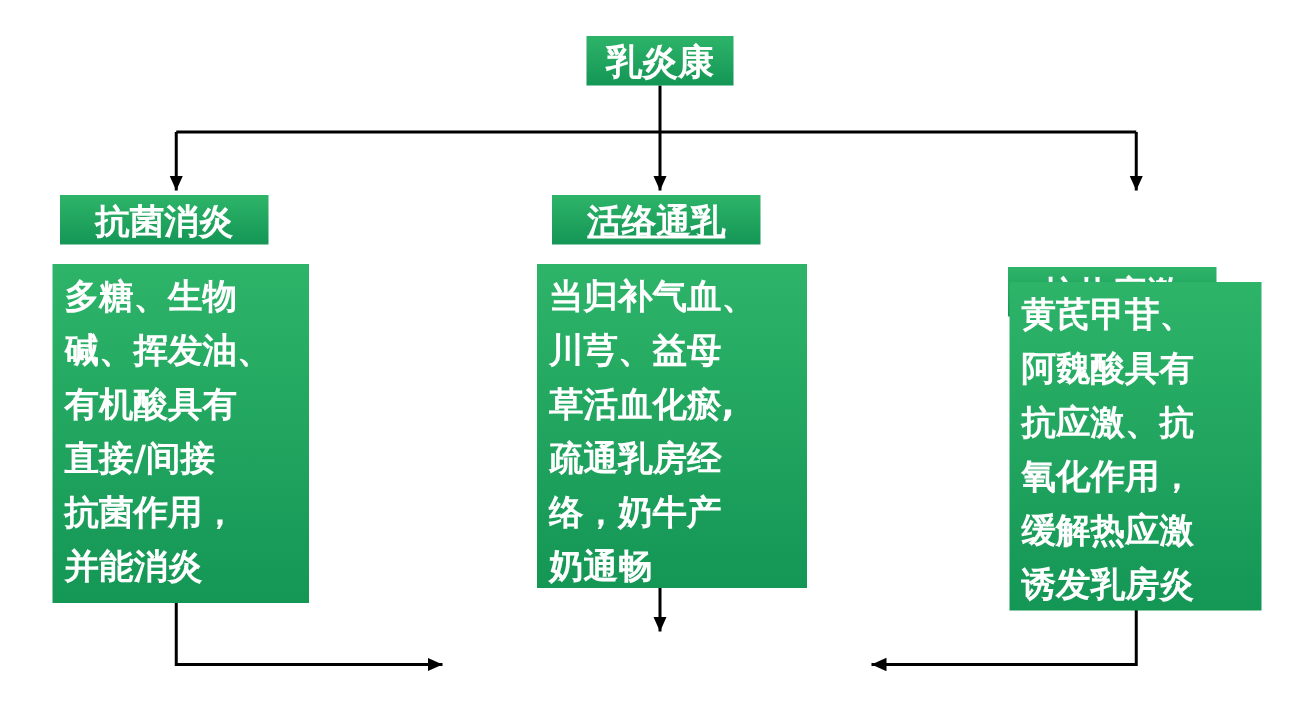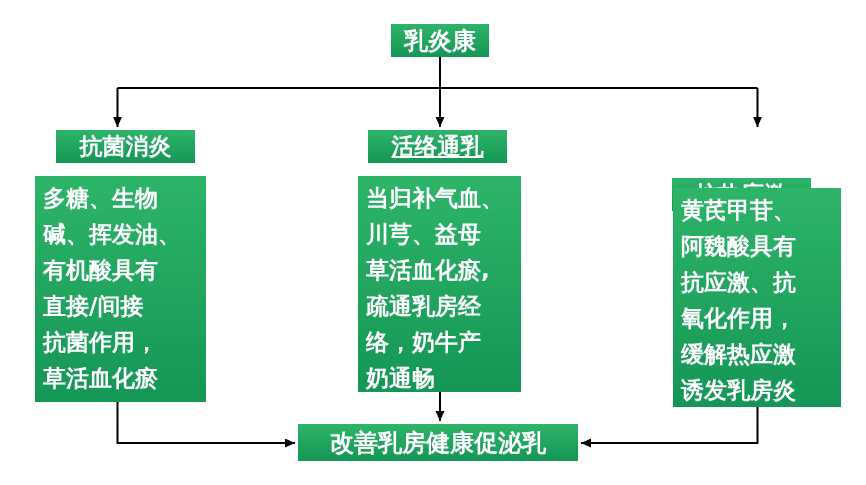--- a/index.html
+++ b/index.html
@@ -19,49 +19,49 @@
     left: 0; top: 0;
     width: 866px; height: 485px;
     pointer-events: none;
   }
   .box {
     position: absolute;
     background: linear-gradient(180deg, #2eb469 0%, #149655 100%);
     color: #ffffff;
     font-weight: bold;
     display: flex;
-    align-items: center;
+    align-items: flex-end;
     justify-content: center;
     text-align: center;
   }
   .root-box {
     left: 391px; top: 24px; width: 98px; height: 33px;
     font-size: 24px;
   }
   .header-box {
     top: 130px; width: 139px; height: 33px;
     font-size: 23px;
   }
-  .hb0 { left: 56px; }
+  .hb0 { left: 40px; }
   .hb1 { left: 368px; text-decoration: underline; }
   .hb2 { left: 672px; margin-top: 48px; }
   .body-box {
     align-items: flex-start;
     justify-content: flex-start;
     text-align: left;
     padding: 4px 8px;
     font-size: 23px;
     line-height: 36px;
   }
   .body-box .pre {
     display: block;
     white-space: pre-line;
   }
   .bb0 { left: 35px;  top: 176px; width: 171px; height: 226px; }
-  .bb1 { left: 358px; top: 176px; width: 163px; height: 216px; }
+  .bb1 { left: 358px; top: 176px; width: 180px; height: 216px; }
   .bb2 { left: 673px; top: 188px; width: 168px; height: 219px; }
   .outcome-box {
     left: 298px; top: 424px; width: 280px; height: 37px;
     font-size: 24px;
   }
 </style>
 </head>
 <body>
 
 <div class="canvas">
@@ -101,36 +101,33 @@
   <div class="box header-box hb2">
     <span>抗热应激</span>
   </div>
 
   <div class="box body-box bb0">
     <span class="pre">多糖、生物
 碱、挥发油、
 有机酸具有
 直接/间接
 抗菌作用，
-草活血化瘀</span>
+并能消炎</span>
   </div>
   <div class="box body-box bb1">
     <span class="pre">当归补气血、
 川芎、益母
 草活血化瘀,
 疏通乳房经
 络，奶牛产
 奶通畅</span>
   </div>
   <div class="box body-box bb2">
     <span class="pre">黄芪甲苷、
 阿魏酸具有
 抗应激、抗
 氧化作用，
 缓解热应激
 诱发乳房炎</span>
   </div>
 
-  <div class="box outcome-box">
-    <span>改善乳房健康促泌乳</span>
-  </div>
 
 </div>
 
 </body></html>

